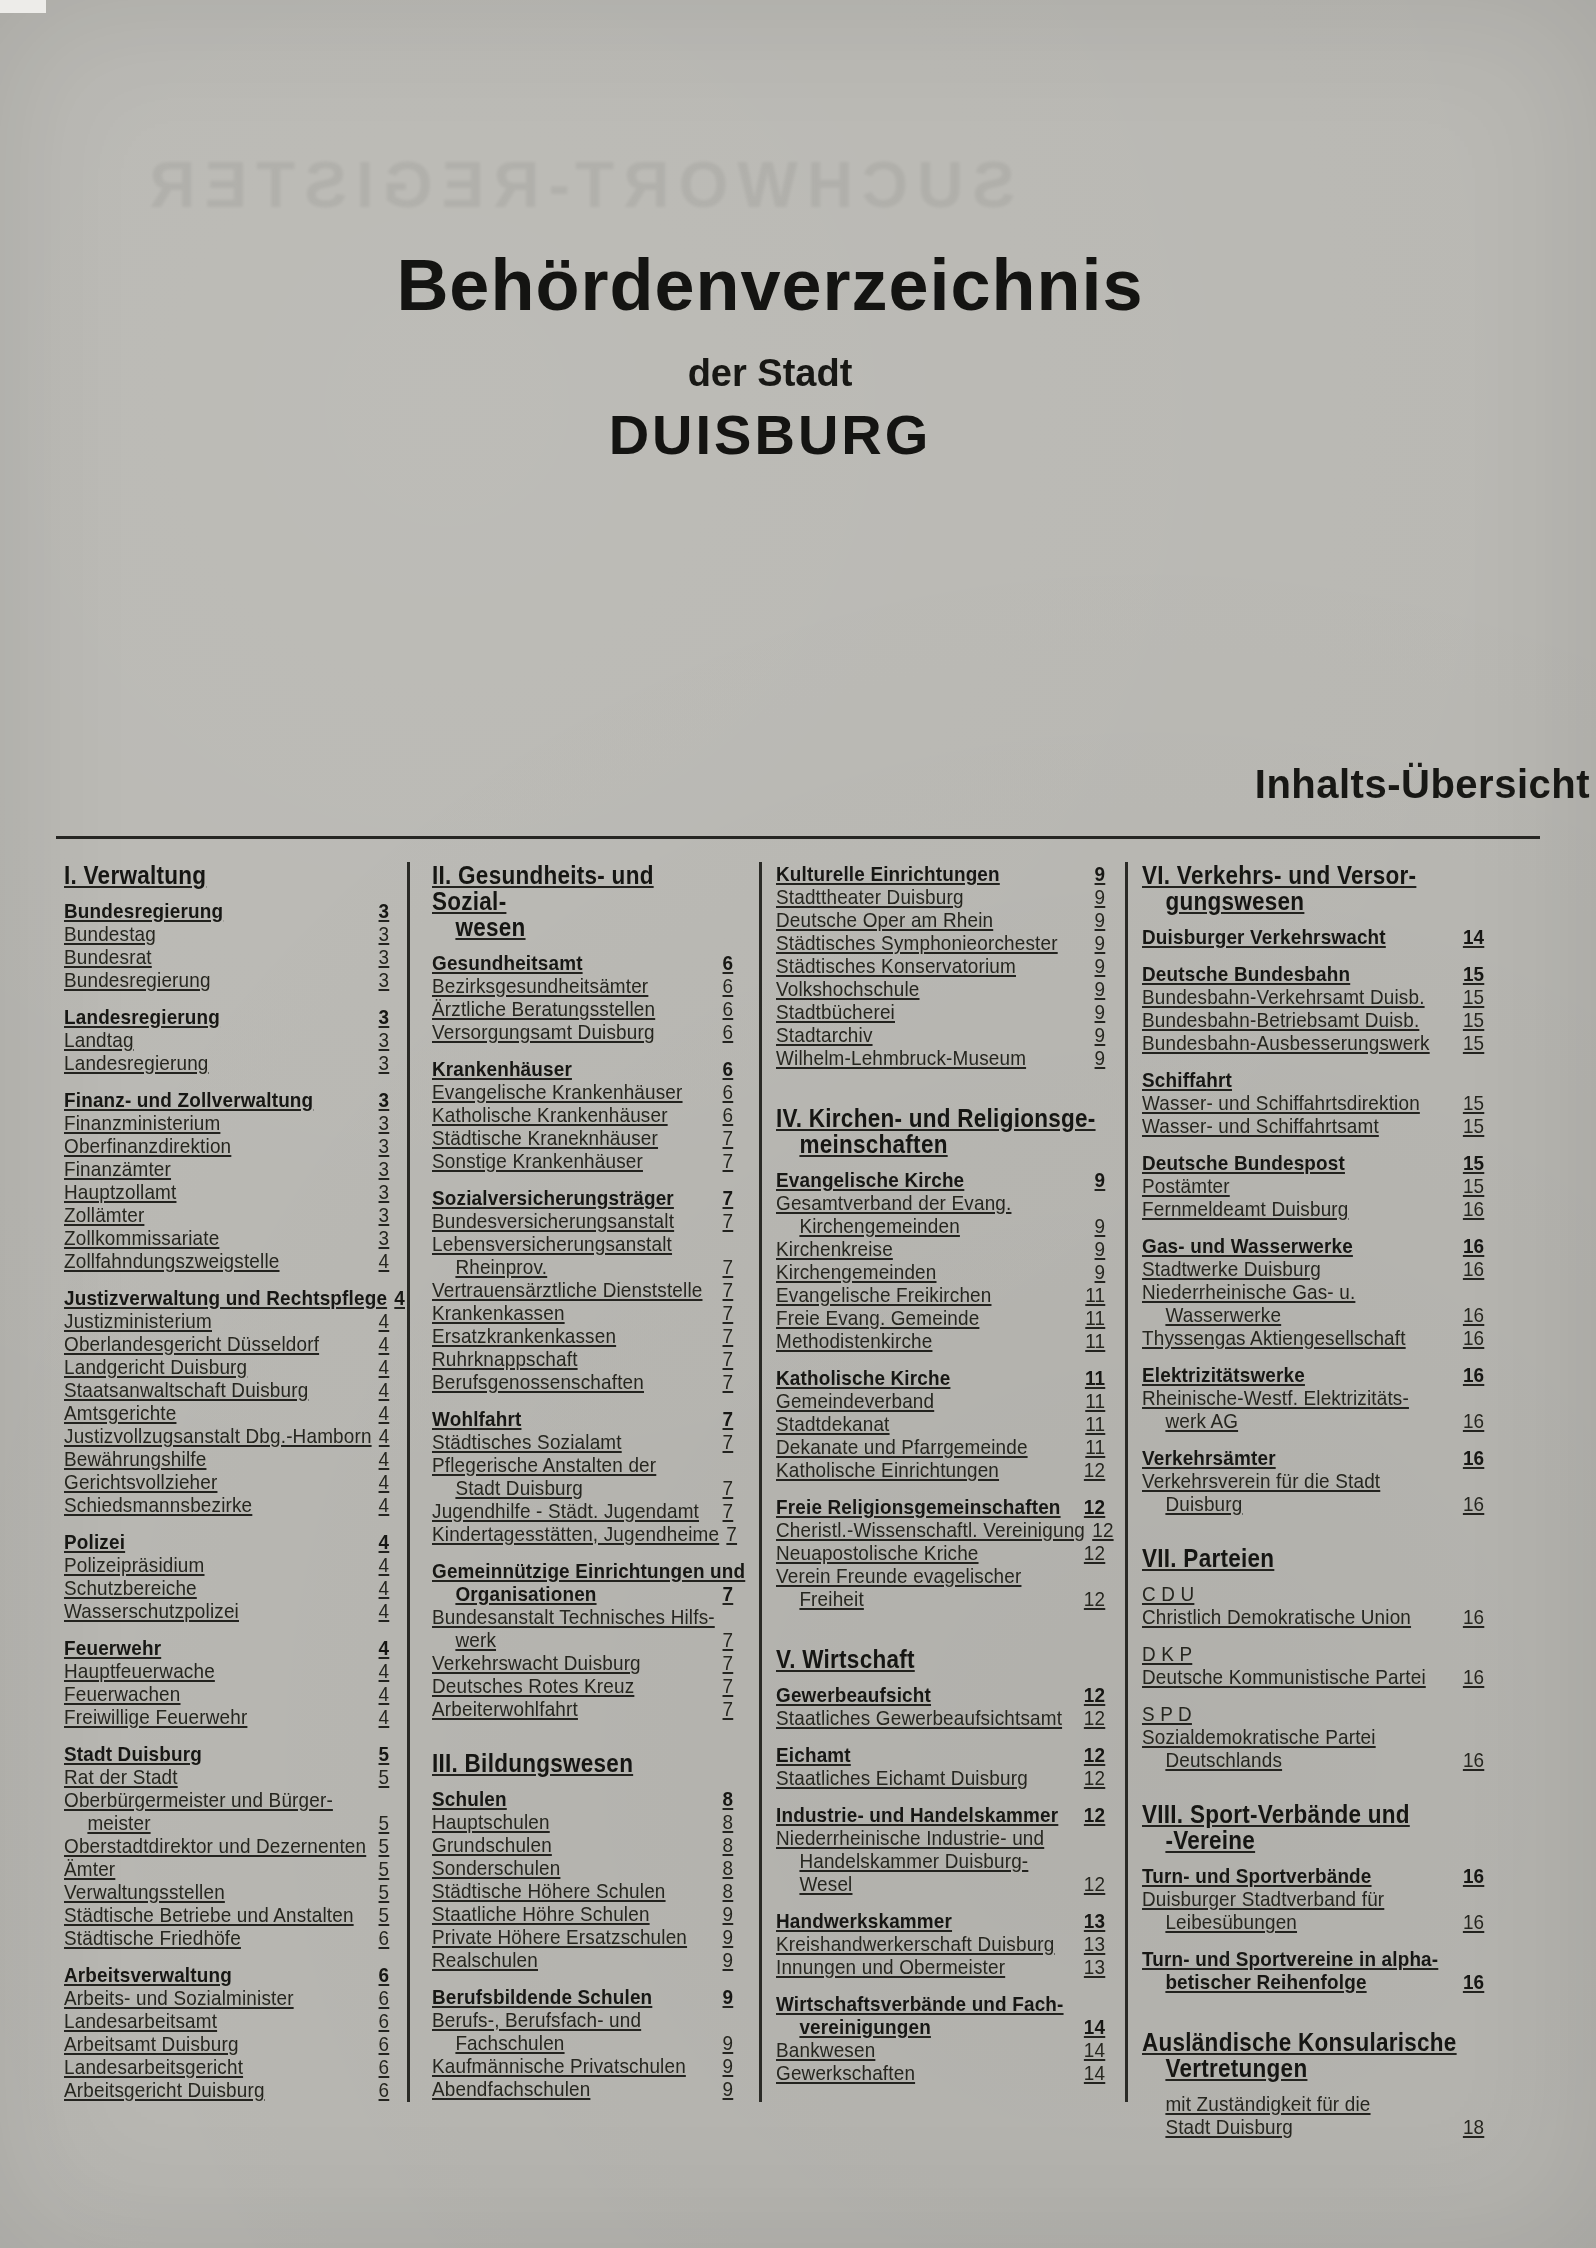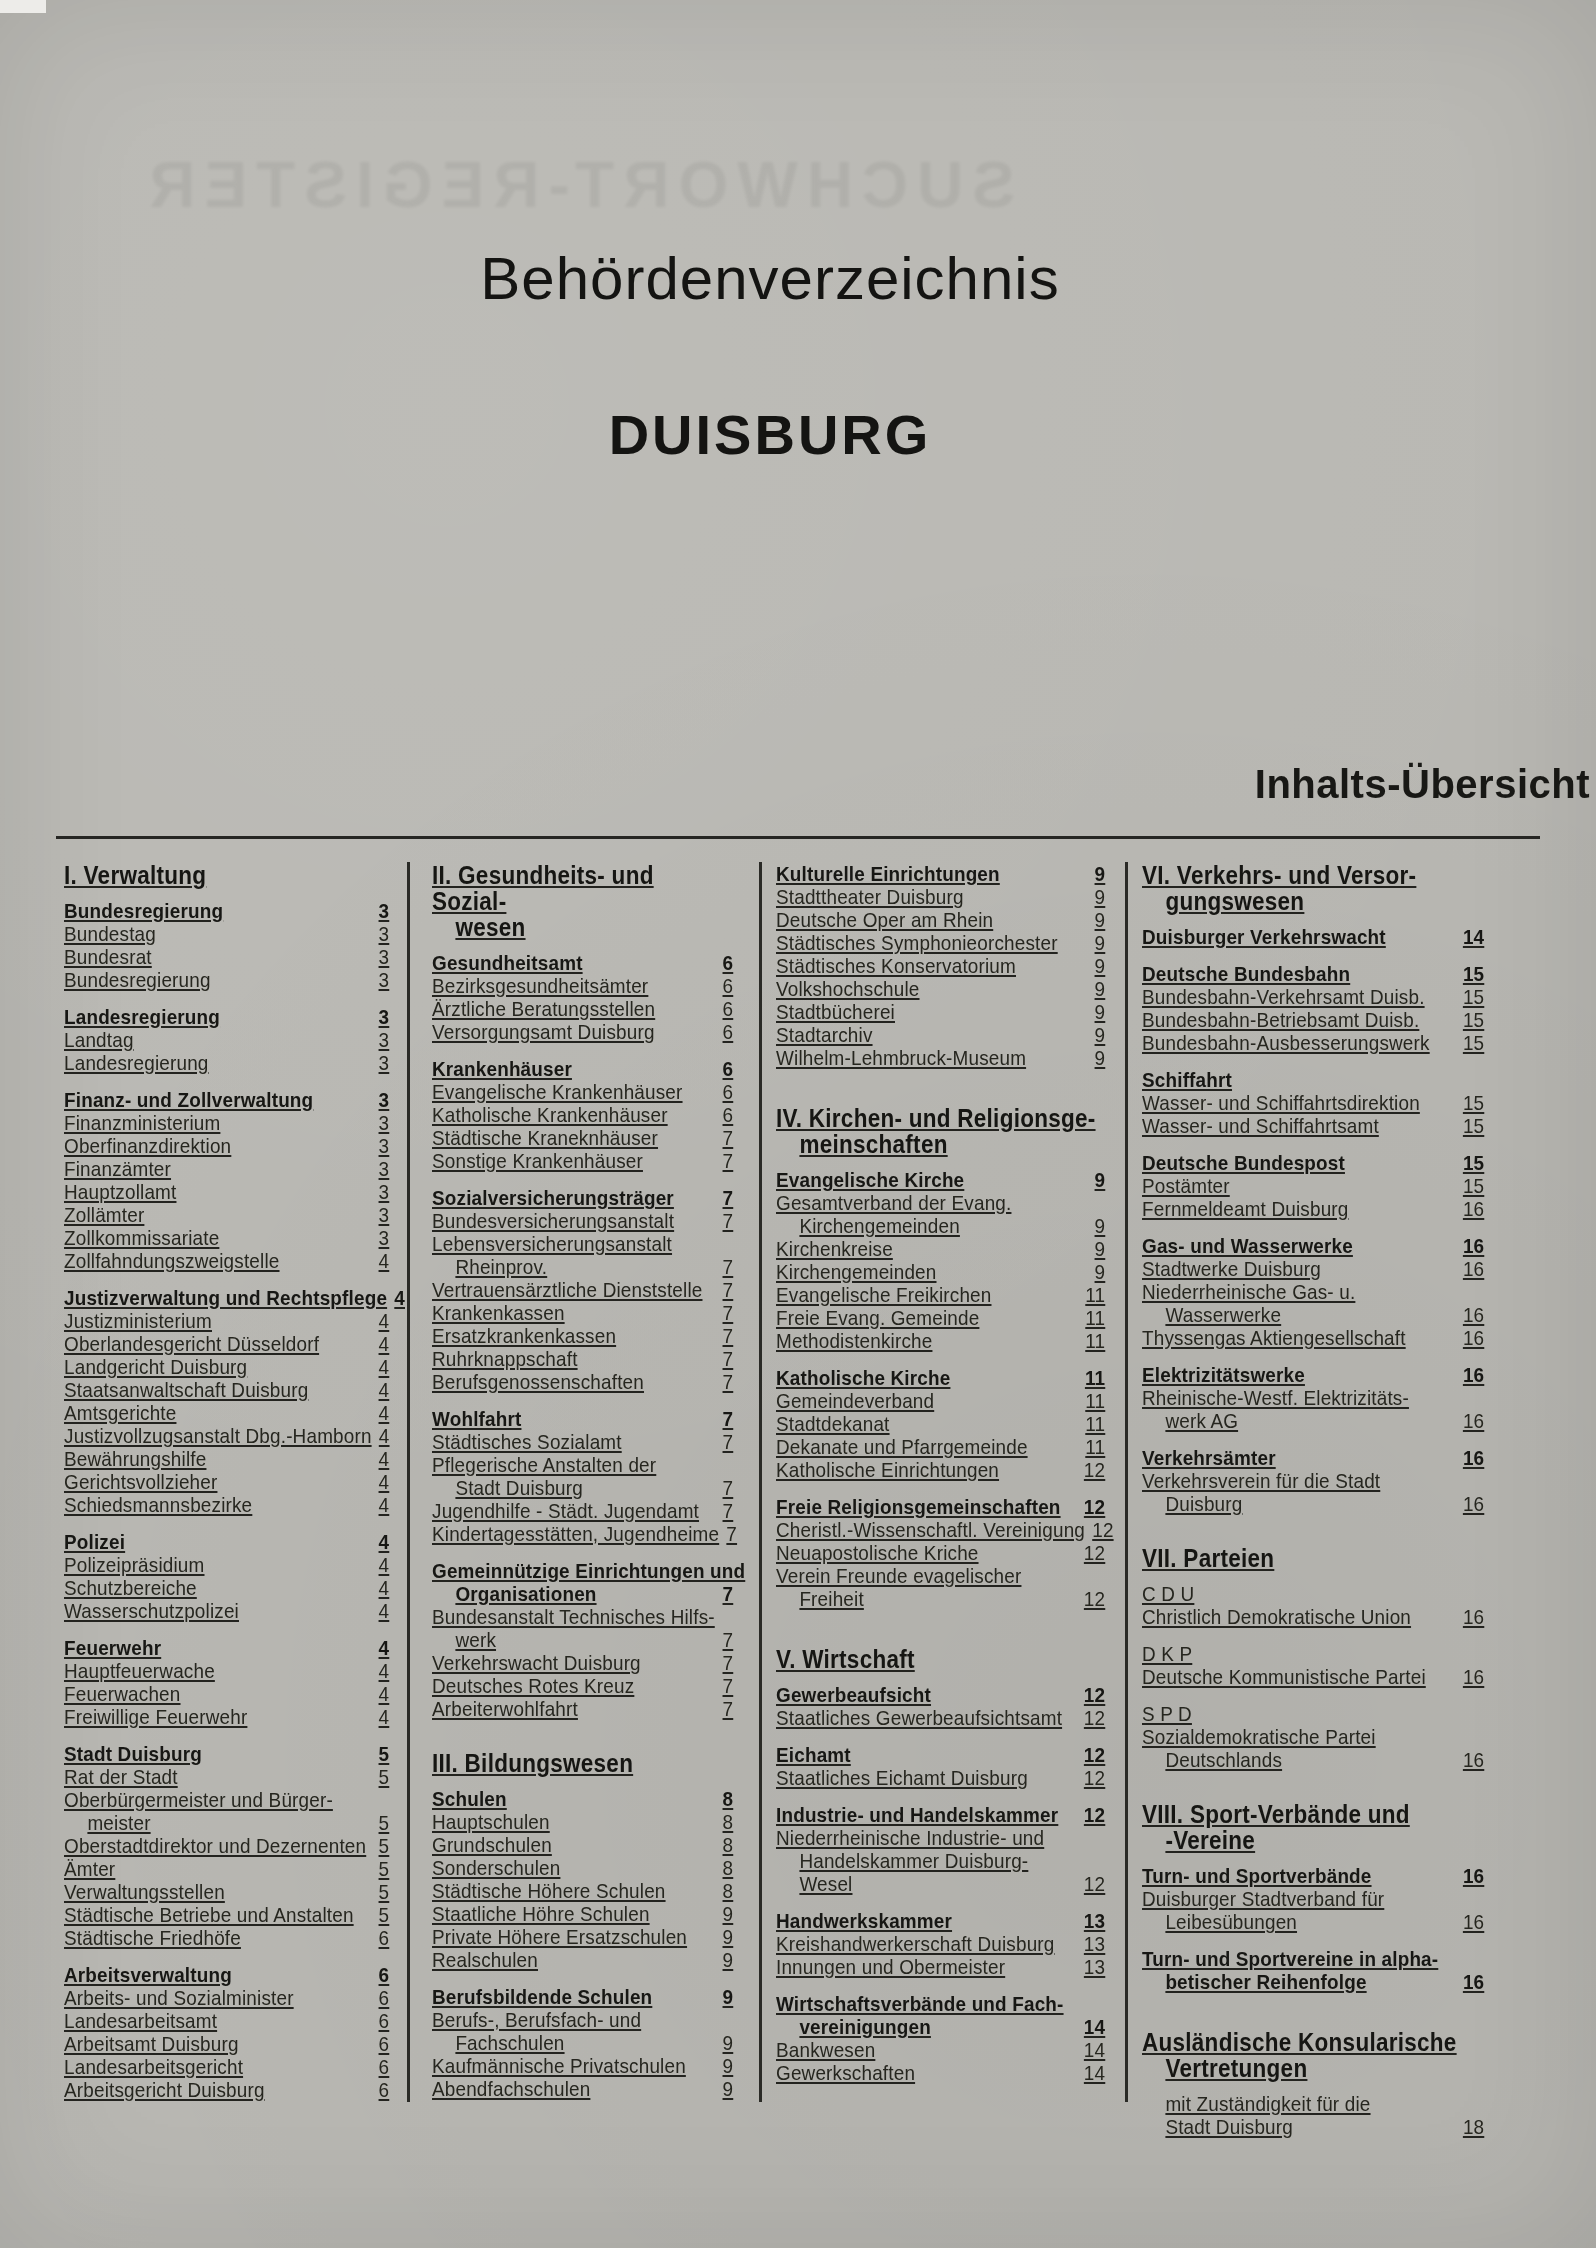--- a/index.html
+++ b/index.html
@@ -26,21 +26,21 @@
     text-align:center;
     font-weight:bold; font-size:64px; letter-spacing:9px;
     color:#3a3a36; opacity:0.08;
     transform:scaleX(-1);
     filter:blur(1.5px);
     white-space:nowrap;
   }
   .main-title {
     position:absolute; top:244px; left:0; width:1540px;
     text-align:center;
-    font-size:60px; font-weight:normal; letter-spacing:1px;
+    font-size:72px; font-weight:bold; letter-spacing:1px;
     color:#141412;
   }
   .sub-title {
     position:absolute; top:352px; left:0; width:1540px;
     text-align:center;
     font-size:38px; font-weight:bold;
     color:#181815;
   }
   .city-title {
     position:absolute; top:402px; left:0; width:1540px;
@@ -95,20 +95,21 @@
 </head>
 <body>
 
 <div class="page">
   <div class="corner-notch"></div>
 
   <div class="bleed">SUCHWORT-REGISTER</div>
 
   <div class="main-title">Behördenverzeichnis</div>
 
+  <div class="sub-title">der Stadt</div>
 
   <div class="city-title">DUISBURG</div>
 
   <div class="toc-heading">Inhalts-Übersicht</div>
 
   <div class="header-rule"></div>
 
   <div class="toc">
       <div class="col col-1">
         <div class="squeeze">

